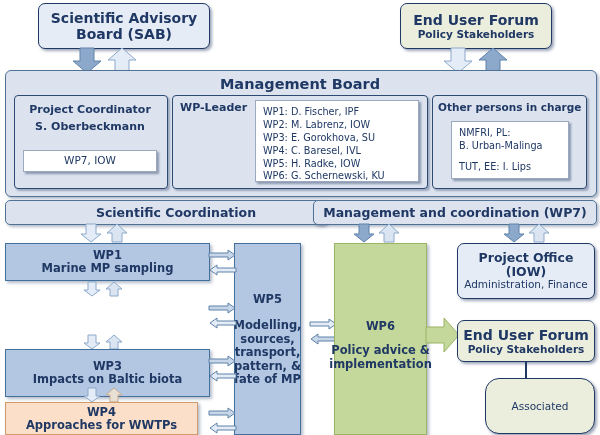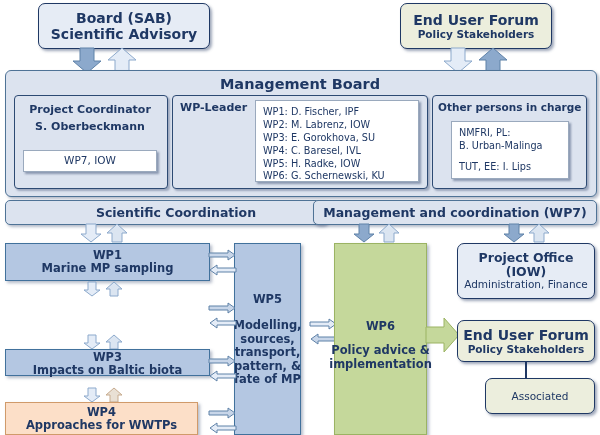--- a/index.html
+++ b/index.html
@@ -74,22 +74,22 @@
   .line{position:absolute;background:#1f3864;}
 
   svg.arrow{position:absolute;overflow:visible;}
 </style>
 </head>
 <body>
 
 <div id="root">
 
   <div class="box top-box pale" style="left:38px;top:3px;width:172px;height:46px;font-size:14px;">
+    <div class="t-title">Scientific Advisory</div>
     <div class="t-title">Board (SAB)</div>
-    <div class="t-title">Scientific Advisory</div>
   </div>
 
   <svg class="arrow" style="left:72px;top:48px;" width="30" height="26" viewBox="0 0 30 26">
     <polygon points="8,0 22,0 22,13 29,13 15,25 1,13 8,13" fill="#8ca9cc" stroke="#5f82a8" stroke-width="1"></polygon>
   </svg>
   <svg class="arrow" style="left:107px;top:48px;" width="30" height="26" viewBox="0 0 30 26">
     <polygon points="15,0 29,12 22,12 22,25 8,25 8,12 1,12" fill="#e4ecf7" stroke="#8ca9cc" stroke-width="1"></polygon>
   </svg>
 
   <div class="box top-box cream" style="left:400px;top:3px;width:152px;height:46px;">
@@ -173,21 +173,21 @@
     <polygon points="9,0 17,7 13,7 13,14 5,14 5,7 1,7" fill="#dbe5f1" stroke="#8ca9cc" stroke-width="1"></polygon>
   </svg>
 
   <svg class="arrow" style="left:83px;top:335px;" width="18" height="15" viewBox="0 0 18 15">
     <polygon points="5,0 13,0 13,8 17,8 9,14 1,8 5,8" fill="#e4ecf7" stroke="#8ca9cc" stroke-width="1"></polygon>
   </svg>
   <svg class="arrow" style="left:105px;top:335px;" width="18" height="15" viewBox="0 0 18 15">
     <polygon points="9,0 17,7 13,7 13,14 5,14 5,7 1,7" fill="#dbe5f1" stroke="#8ca9cc" stroke-width="1"></polygon>
   </svg>
 
-  <div class="box wp" style="left:5px;top:349px;width:205px;height:27px;justify-content:space-between;">
+  <div class="box wp" style="left:5px;top:349px;width:205px;height:48px;">
     <div class="wp-num" style="font-size:11.5px;">WP3</div>
     <div class="wp-txt" style="font-size:11.5px;">Impacts on Baltic biota</div>
   </div>
   <svg class="arrow" style="left:83px;top:388px;" width="18" height="15" viewBox="0 0 18 15">
     <polygon points="5,0 13,0 13,8 17,8 9,14 1,8 5,8" fill="#e4ecf7" stroke="#8ca9cc" stroke-width="1"></polygon>
   </svg>
   <svg class="arrow" style="left:105px;top:388px;" width="18" height="15" viewBox="0 0 18 15">
     <polygon points="9,0 17,7 13,7 13,14 5,14 5,7 1,7" fill="#e9e0d4" stroke="#c7ab8e" stroke-width="1"></polygon>
   </svg>
 
@@ -251,17 +251,17 @@
     <div style="font-size:10.5px;line-height:1.2;">Administration, Finance</div>
   </div>
 
   <div class="box rbox cream" style="left:457px;top:320px;width:138px;height:42px;">
     <div style="font-weight:bold;font-size:14px;line-height:1.15;">End User Forum</div>
     <div style="font-weight:bold;font-size:10.5px;line-height:1.15;">Policy Stakeholders</div>
   </div>
 
   <div class="line" style="left:525px;top:362px;width:1.5px;height:16px;"></div>
 
-  <div class="box rbox cream" style="left:485px;top:378px;width:110px;height:36px;">
+  <div class="box rbox cream" style="left:485px;top:378px;width:110px;height:56px;border-radius:14px;">
     <div style="font-size:10.5px;line-height:1.2;">Associated</div>
   </div>
 
 </div>
 
 </body></html>

